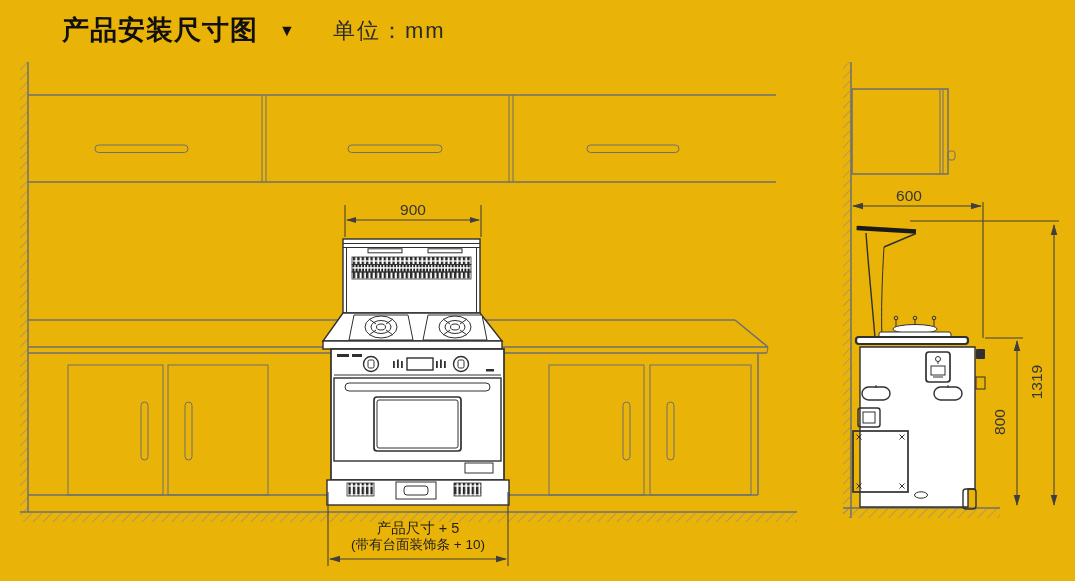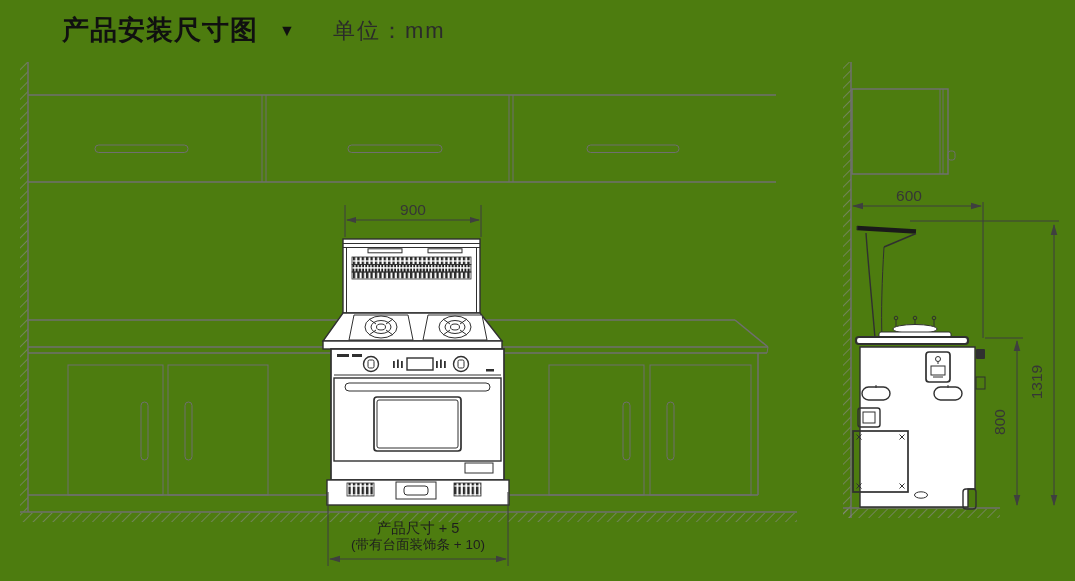--- a/index.html
+++ b/index.html
@@ -1,16 +1,16 @@
 <!DOCTYPE html>
 <html style="--c-outline: #6f6f6f; --c-detail: #303030; --c-dimension: #3f3f3f; --c-hatch: #8a8a8a; --c-vent_dark: #262626; --c-fill_white: #ffffff;"><head>
 <meta charset="utf-8">
 <style>
   html,body{margin:0;padding:0;background:#fff;}
-  #stage{position:relative;width:1075px;height:581px;background:#4d7c0f;overflow:hidden;}
+  #stage{position:relative;width:1075px;height:581px;background:#eab308;overflow:hidden;}
   svg{display:block;}
   text{font-family:"Liberation Sans","DejaVu Sans",sans-serif;fill:#2d2d2d;}
   .t-title{font-size:27px;font-weight:bold;fill:#101010;letter-spacing:1px;}
   .t-marker{font-size:16px;fill:#101010;}
   .t-unit{font-size:22px;fill:#2b2b2b;letter-spacing:2px;}
   .t-dim{font-size:15.5px;fill:#363636;}
   .t-note{font-size:14.5px;fill:#1e1e1e;}
   .t-note-sm{font-size:13.5px;fill:#1e1e1e;}
   .furn{stroke:var(--c-outline,#6f6f6f);fill:none;stroke-width:1.5;}
   .furnthin{stroke:var(--c-outline,#6f6f6f);fill:none;stroke-width:1;}

